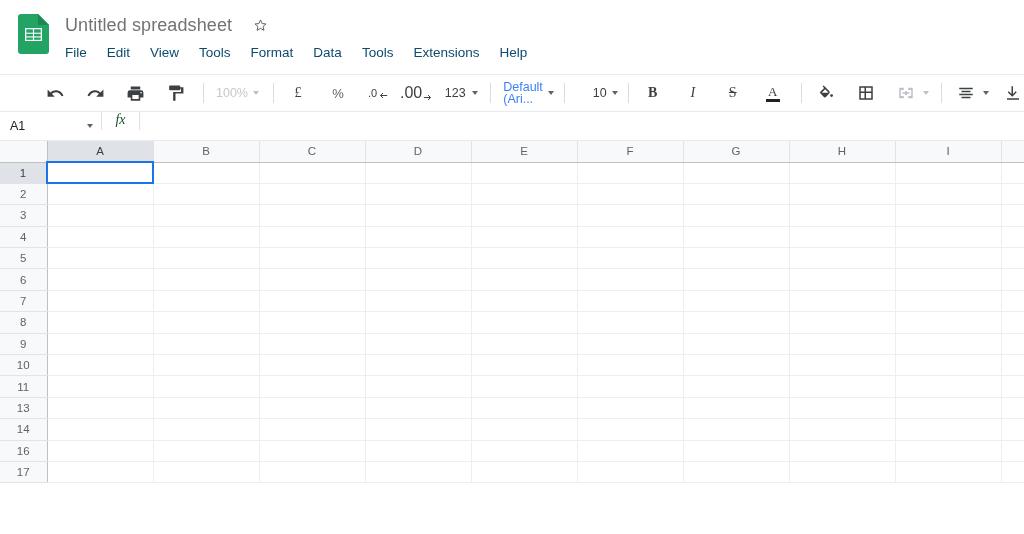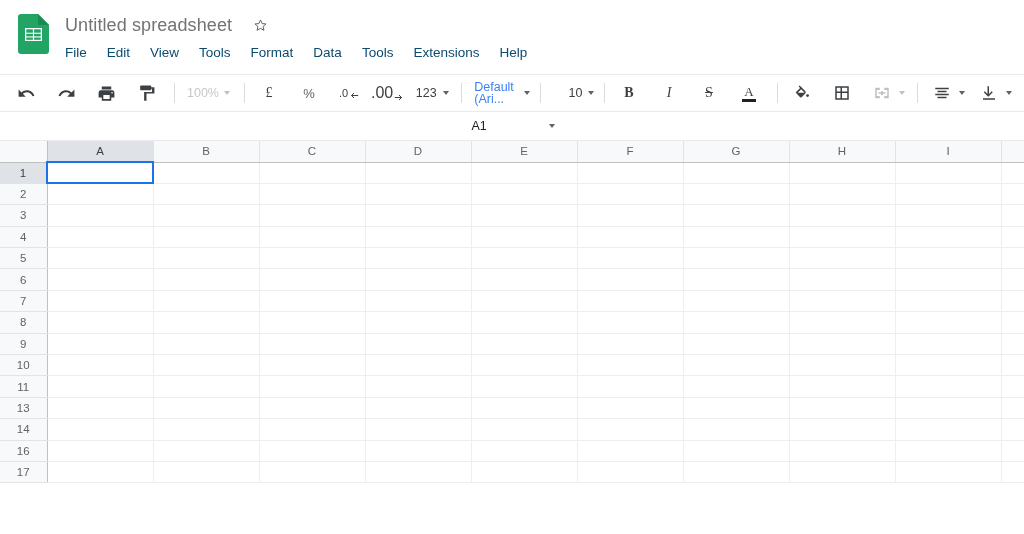--- a/index.html
+++ b/index.html
@@ -70,21 +70,21 @@
   }
   .menu-item:last-child { margin-right: 0; }
 
   
   .toolbar {
     height: 38px;
     border-top: 1px solid #e8eaed;
     border-bottom: 1px solid #e8eaed;
     display: flex;
     align-items: center;
-    padding-left: 14px;
+    padding-left: 43px;
     box-sizing: border-box;
     background: #ffffff;
   }
   .tb-btn {
     height: 28px;
     min-width: 24px;
     display: inline-flex;
     align-items: center;
     justify-content: center;
     color: #3c4043;
@@ -156,24 +156,22 @@
     background: #202124;
     margin-top: 1px;
   }
   .combo { display: inline-flex; align-items: center; margin-right: 12px; flex: 0 0 auto;}
   .combo .tb-btn { margin-right: 0; }
 
   
   .formulabar {
     height: 28px;
     display: flex;
-    align-items: center;
     border-bottom: 1px solid #e8eaed;
     background: #ffffff;
-    flex-direction: column;
   }
   .namebox {
     width: 101px;
     height: 28px;
     display: flex;
     align-items: center;
     padding-left: 10px;
     box-sizing: border-box;
     flex: 0 0 auto;
   }

